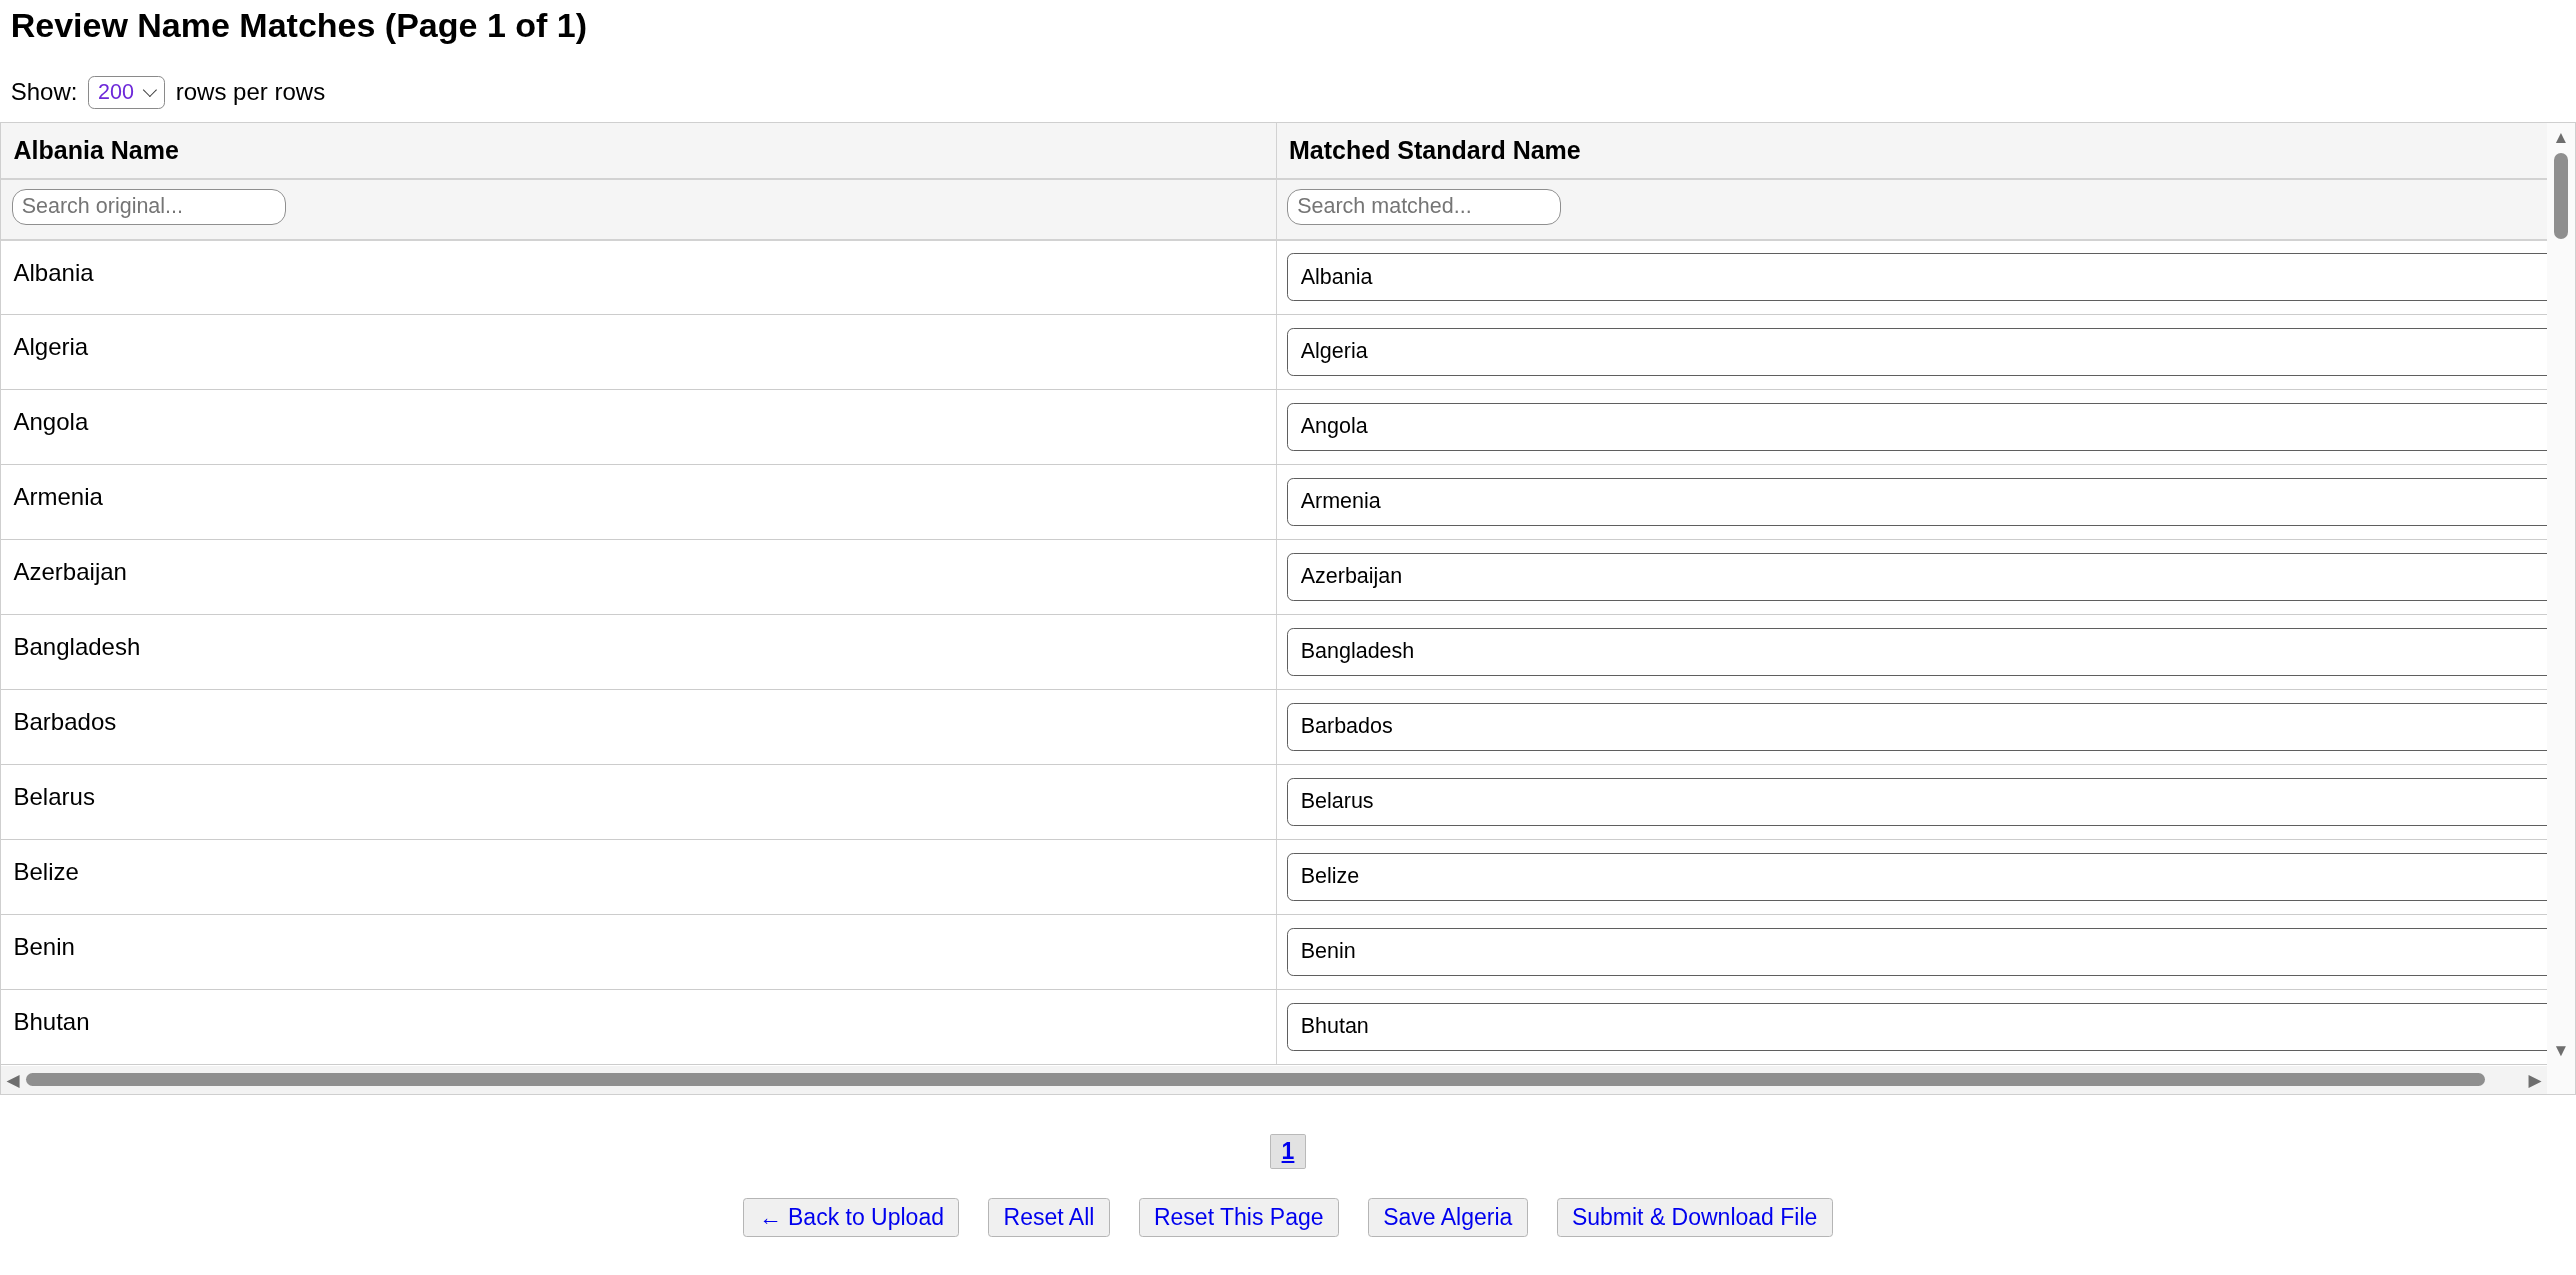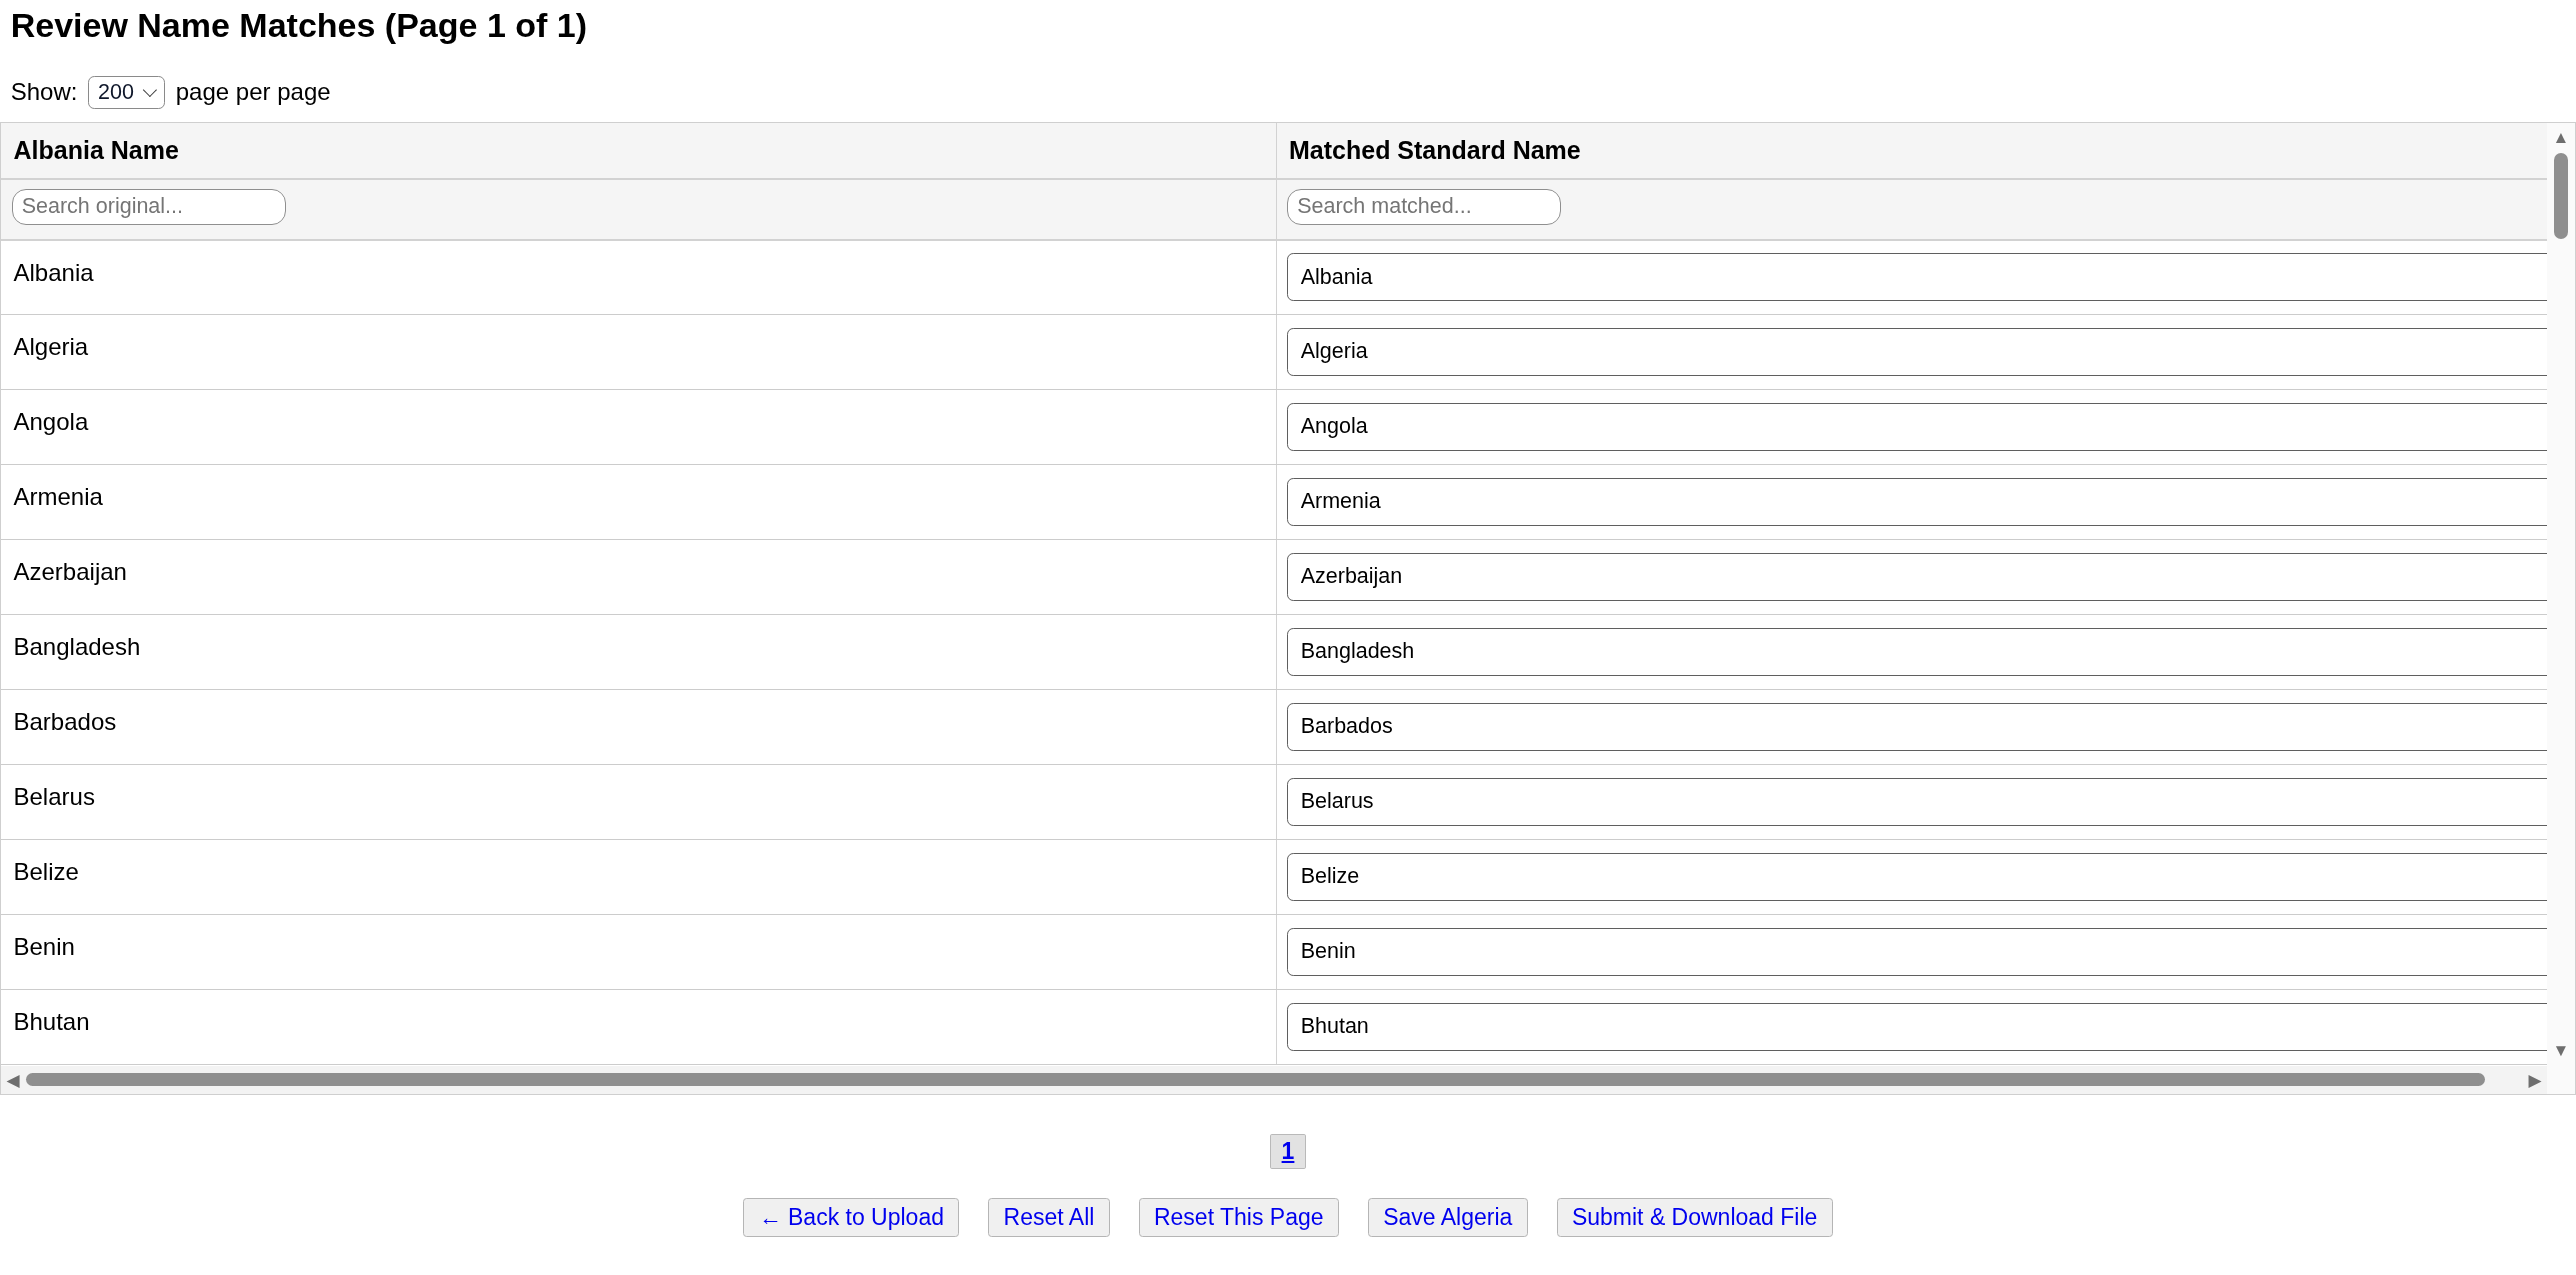--- a/index.html
+++ b/index.html
@@ -32,21 +32,21 @@
   }
   .select-wrap select {
     appearance: none;
     -webkit-appearance: none;
     font-family: "Liberation Sans", sans-serif;
     font-size: 21.5px;
     padding: 1.8px 30px 2.7px 9px;
     border: 1.8px solid #8a8a8a;
     border-radius: 6.3px;
     background: #fff;
-    color: #0f172a;
+    color: #6d28d9;
     height: 33px;
   }
   .chevron-down {
     position: absolute;
     right: 9.8px; top: 9.8px;
     width: 9.8px; height: 9.8px;
     border-right: 1.8px solid #3c3c3c;
     border-bottom: 1.8px solid #3c3c3c;
     transform: rotate(45deg);
     pointer-events: none;
@@ -207,21 +207,21 @@
 <h2 class="page-title">Review Name Matches (Page 1 of 1)</h2>
 
 <div class="controls">
   <span>Show:</span>
   <span class="select-wrap">
     <select>
       <option>200</option>
     </select>
     <span class="chevron-down"></span>
   </span>
-  <span>page per page</span>
+  <span>rows per rows</span>
 </div>
 
 <div class="table-wrapper">
   <div class="table-viewport">
     <table class="match-table">
       <colgroup>
           <col class="c-orig">
           <col class="c-match">
         </colgroup>
       <thead>

